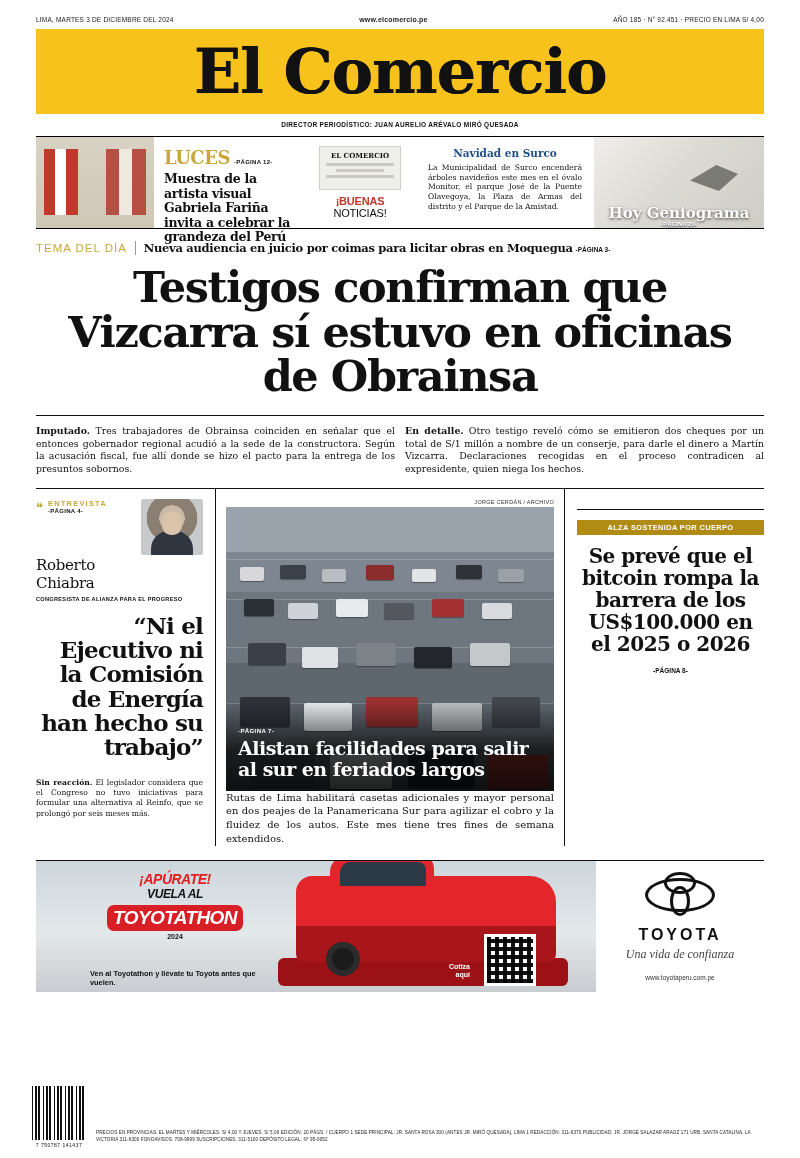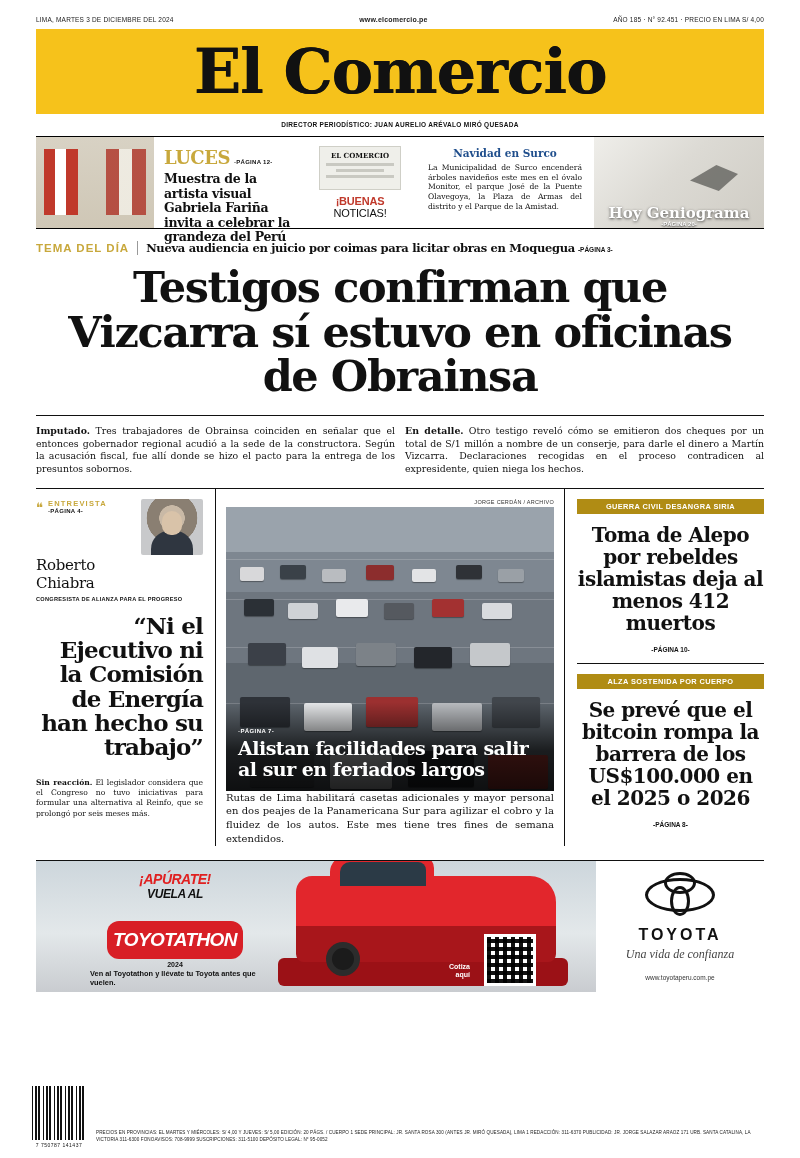--- a/index.html
+++ b/index.html
@@ -102,21 +102,21 @@
     position:absolute; left:0; right:0; bottom:6px; text-align:center;
     font-family:"DejaVu Serif",serif; font-weight:bold; font-size:15px; color:#fff;
     text-shadow:0 1px 3px rgba(0,0,0,.7);
   }
   .geno-page { position:absolute; left:0; right:0; bottom:-1px; text-align:center;
     font-family:"Liberation Sans",sans-serif; font-weight:bold; font-size:6px; color:#fff;
     text-shadow:0 1px 2px rgba(0,0,0,.8); padding-bottom:2px; }
 
   
   .tema { display:flex; align-items:baseline; margin:12px 6px 0 6px; }
-  .tema-label { color:#c8a83c; font-family:"Liberation Sans",sans-serif; font-weight:bold; font-size:11.5px; letter-spacing:1px; }
+  .tema-label { color:#c8a83c; font-family:"Liberation Sans",sans-serif; font-weight:normal; font-size:11.5px; letter-spacing:1px; }
   .tema-bar { width:1px; background:#999; align-self:stretch; margin:0 8px; }
   .tema-text { font-family:"DejaVu Serif",serif; font-weight:bold; font-size:11.5px; letter-spacing:-.3px; }
   .tema-page { font-family:"Liberation Sans",sans-serif; font-size:6.5px; font-weight:bold; margin-left:3px; }
 
   h1.headline {
     margin:10px 6px 0 6px;
     font-family:"DejaVu Serif", serif;
     font-weight:bold;
     font-size:43px;
     line-height:1.04;
@@ -204,22 +204,22 @@
     display:flex; height:132px;
   }
   .ad-left { width:560px; position:relative; overflow:hidden;
     background:linear-gradient(180deg,#cdd6dc 0%, #e3e8ea 55%, #c9ccd0 100%); }
   .ad-badge {
     position:absolute; left:54px; top:10px; width:170px; text-align:center;
   }
   .apurate { color:#e02020; font-family:"Liberation Sans",sans-serif; font-weight:bold; font-size:14px; font-style:italic; letter-spacing:-.5px; }
   .vuela { font-family:"Liberation Sans",sans-serif; font-weight:bold; font-size:12px; font-style:italic; letter-spacing:-.4px; }
   .toyotathon {
-    margin-top:20px; background:#d81f26; color:#fff; font-family:"Liberation Sans",sans-serif;
-    font-weight:bold; font-style:italic; font-size:19px; letter-spacing:-.6px; padding:8px 6px; border-radius:12px;
+    margin-top:4px; background:#d81f26; color:#fff; font-family:"Liberation Sans",sans-serif;
+    font-weight:bold; font-style:italic; font-size:19px; letter-spacing:-.6px; padding:2px 6px; border-radius:7px;
     display:inline-block;
   }
   .tt-year { font-family:"Liberation Sans",sans-serif; font-size:7px; font-weight:bold; margin-top:2px; }
   .ad-copy { position:absolute; left:54px; top:108px; width:190px; font-family:"Liberation Sans",sans-serif; font-size:7.4px; font-weight:bold; line-height:1.3; }
   .truck {
     position:absolute; right:40px; bottom:30px; width:260px; height:86px;
     background:linear-gradient(180deg,#e2262c 0 58%, #a8161b 58% 100%);
     border-radius:16px 26px 8px 8px;
   }
   .truck:before{
@@ -390,25 +390,20 @@
         </div>
         <div class="photo-caption">
           <div class="pg">-PÁGINA 7-</div>
           <div class="ttl">Alistan facilidades para salir al sur en feriados largos</div>
         </div>
       </div>
       <div class="photo-sub">Rutas de Lima habilitará casetas adicionales y mayor personal en dos peajes de la Panamericana Sur para agilizar el cobro y la fluidez de los autos. Este mes tiene tres fines de semana extendidos.</div>
     </div>
 
     <div class="col-right">
-      <div>
-        <div class="rband">GUERRA CIVIL DESANGRA SIRIA</div>
-        <div class="rhead">Toma de Alepo por rebeldes islamistas deja al menos 412 muertos</div>
-        <div class="rpage">-PÁGINA 10-</div>
-      </div>
       <div class="rrule"></div>
       <div>
         <div class="rband">ALZA SOSTENIDA POR CUERPO</div>
         <div class="rhead">Se prevé que el bitcoin rompa la barrera de los US$100.000 en el 2025 o 2026</div>
         <div class="rpage">-PÁGINA 8-</div>
       </div>
     </div>
   </div>
 
   <div class="ad">

